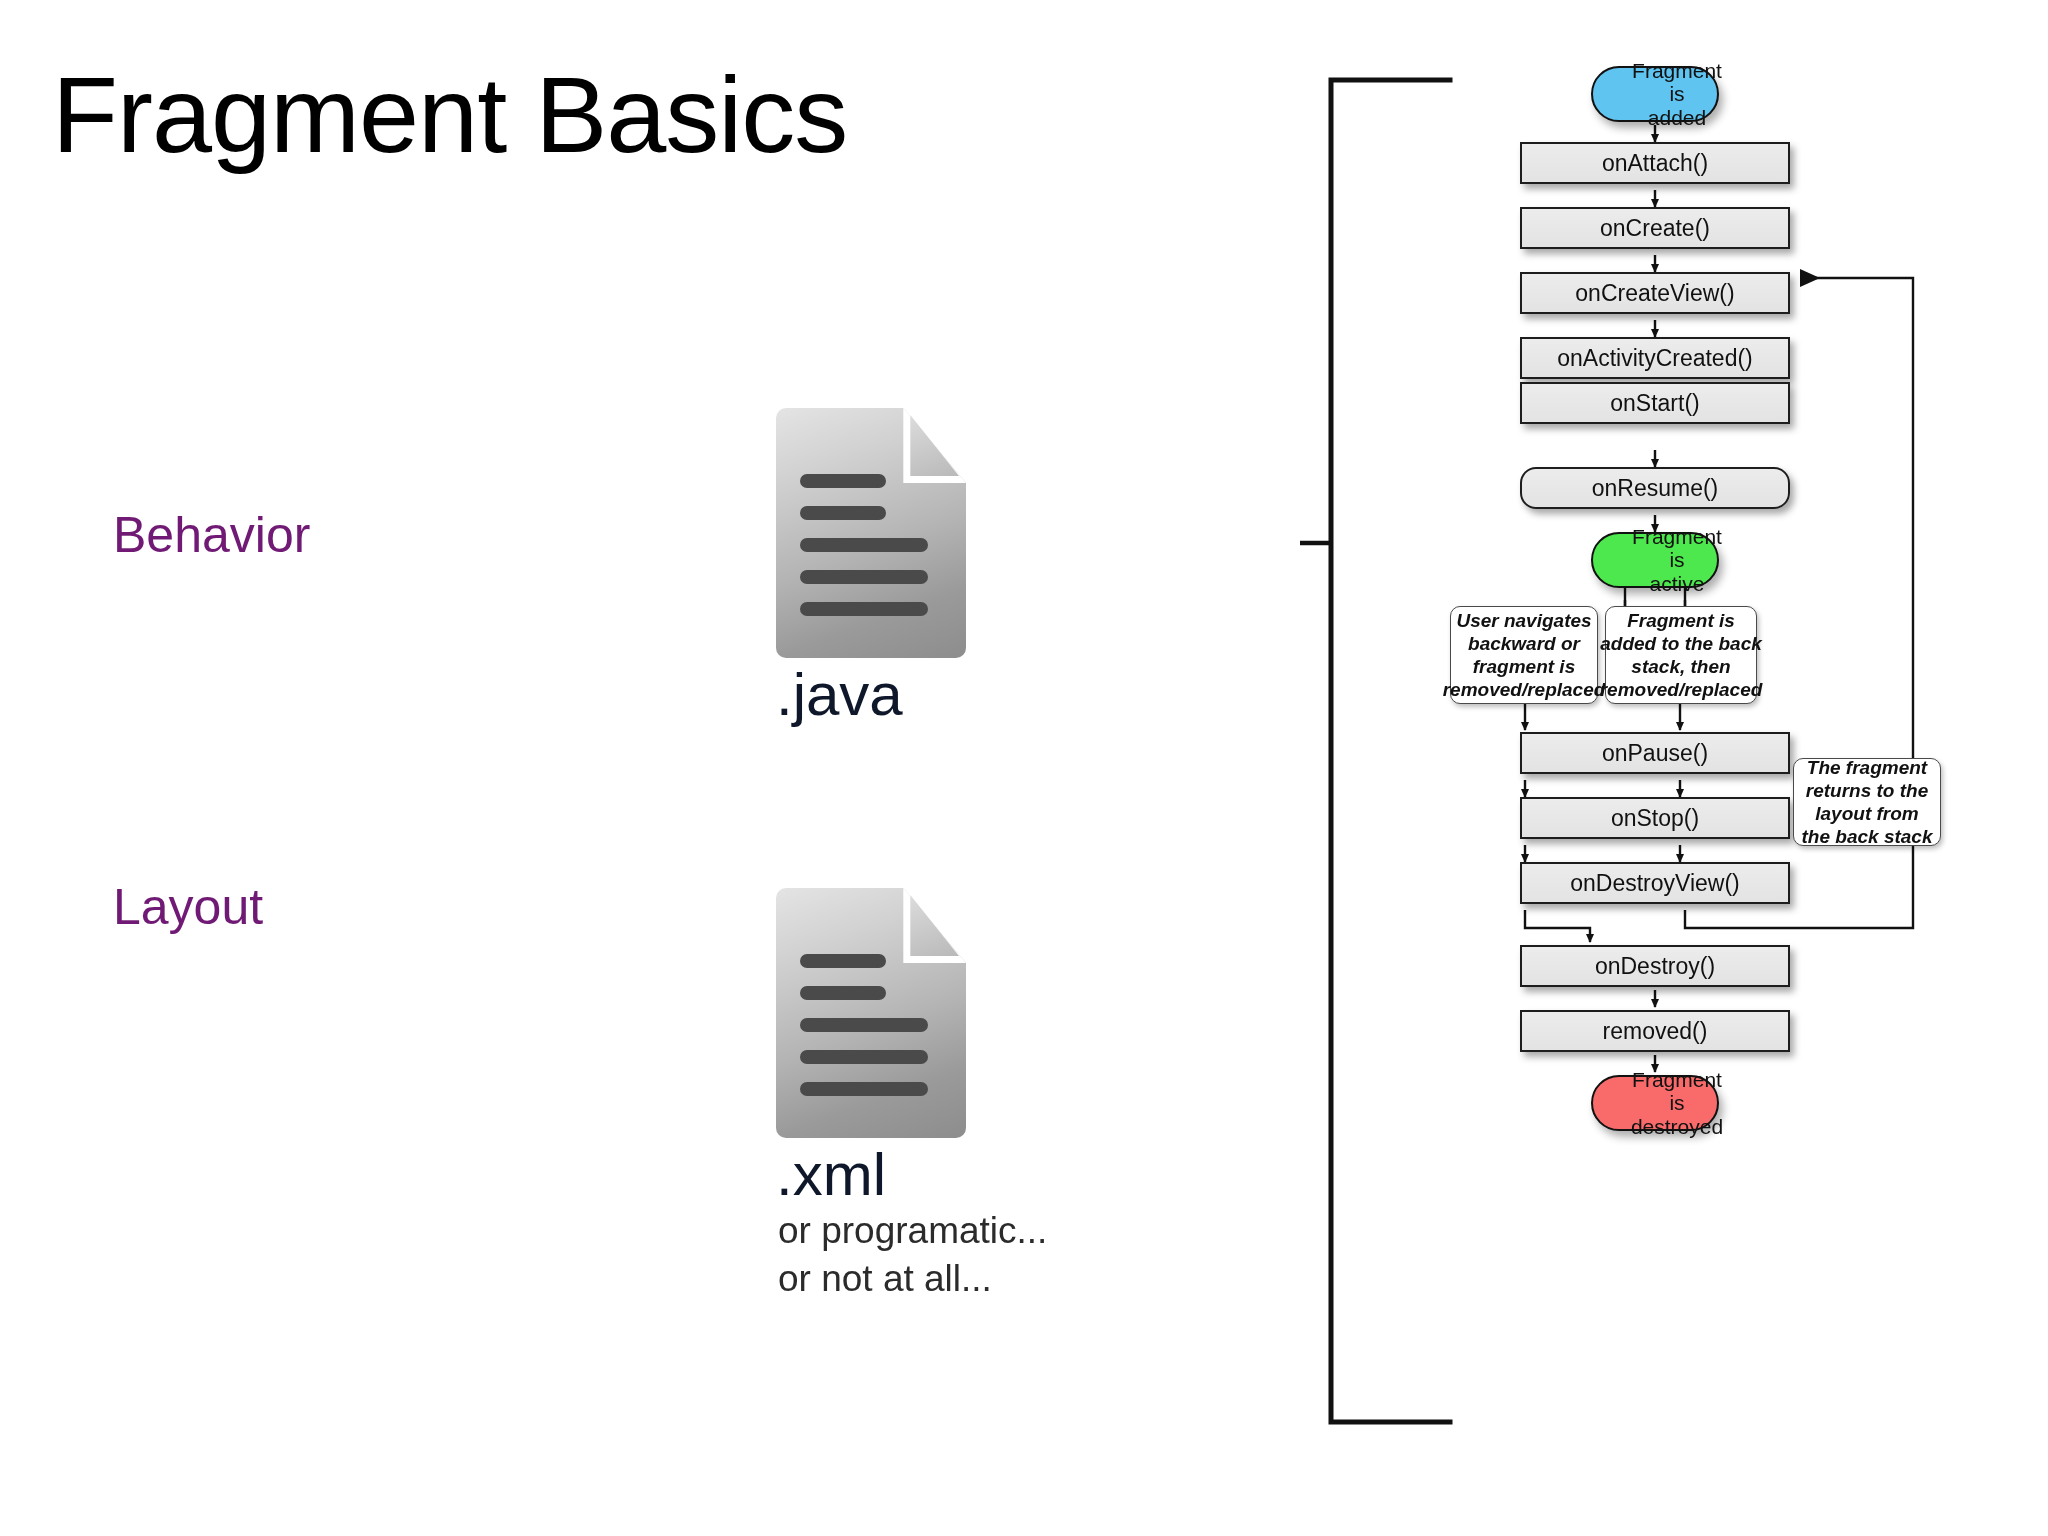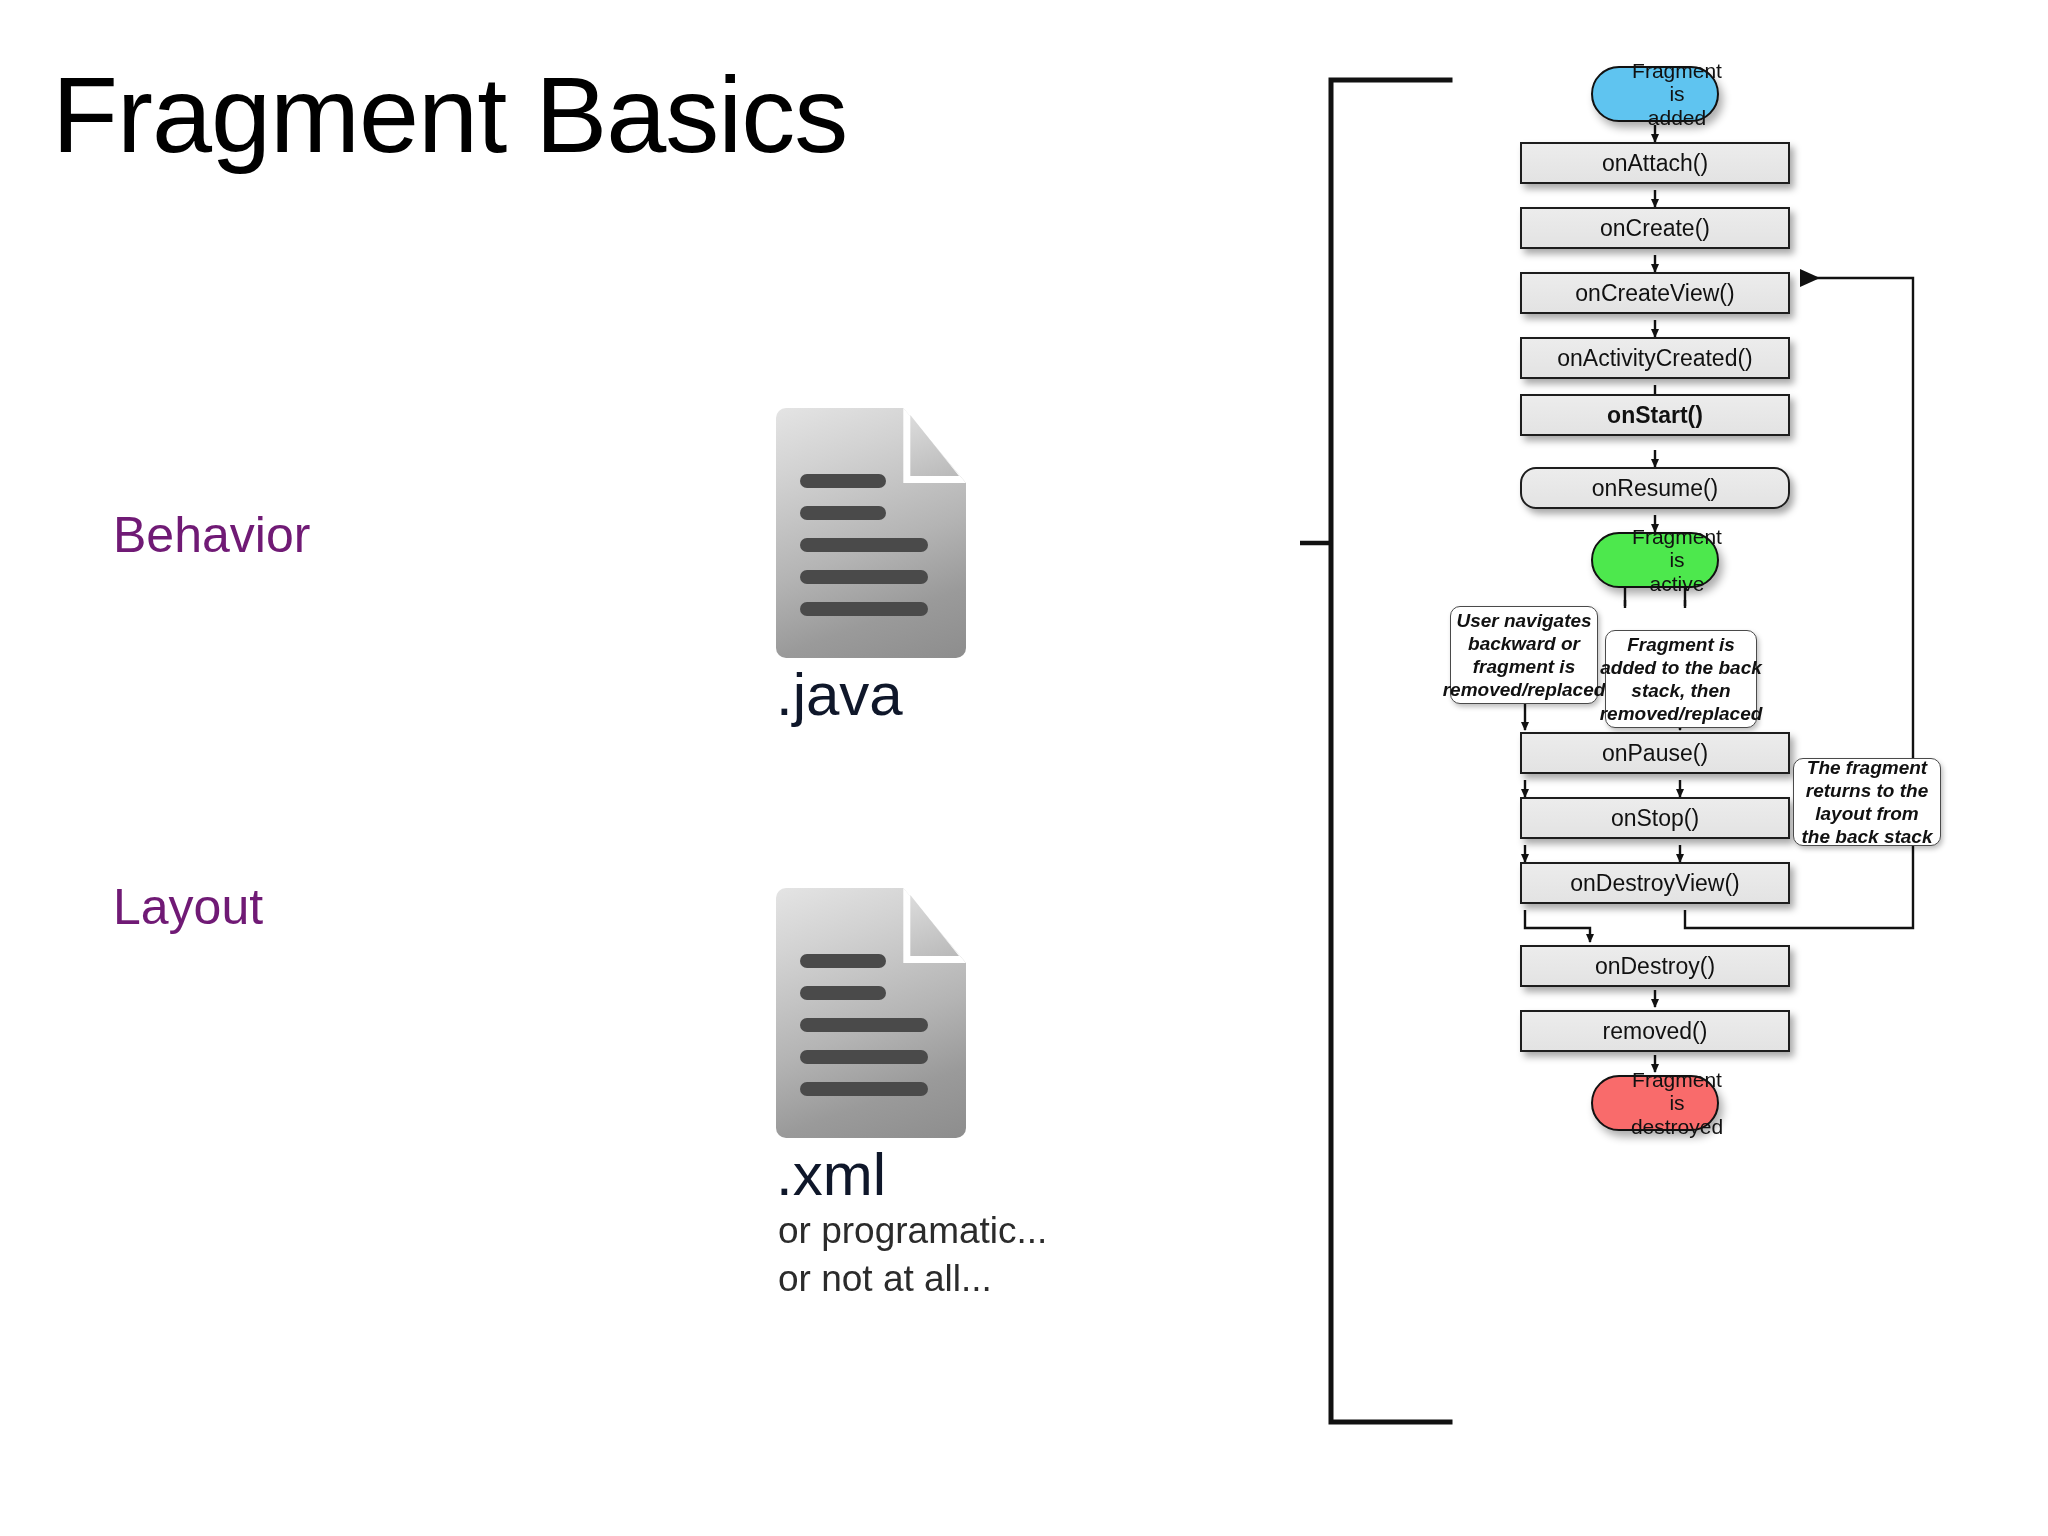--- a/index.html
+++ b/index.html
@@ -171,21 +171,21 @@
     line-height: 1.22;
     color: #111111;
     text-align: center;
     display: flex;
     align-items: center;
     justify-content: center;
     padding: 4px 6px;
     box-shadow: 2px 3px 5px rgba(0,0,0,0.25);
   }
   #note-backward { left: 150px; top: 576px; width: 148px; height: 98px; }
-  #note-backstack { left: 305px; top: 576px; width: 152px; height: 98px; margin-top: 24px; }
+  #note-backstack { left: 305px; top: 576px; width: 152px; height: 98px; }
   #note-returns   { left: 493px; top: 728px; width: 148px; height: 88px; }
 </style>
 </head>
 <body>
 
 <div id="slide-title">Fragment Basics</div>
 
 <div class="section-label" id="behavior-label">Behavior</div>
 
 <div class="file-block" id="java-block">
@@ -277,21 +277,21 @@
     <div>
       <span>Fragment is</span>
       <span>added</span>
     </div>
   </div>
 
   <div class="node method" style="top:112px;">onAttach()</div>
   <div class="node method" style="top:177px;">onCreate()</div>
   <div class="node method" style="top:242px;">onCreateView()</div>
   <div class="node method" style="top:307px;">onActivityCreated()</div>
-  <div class="node method" style="top:364px;font-weight:bold;">onStart()</div>
+  <div class="node method" style="top:352px;">onStart()</div>
   <div class="node method" style="top:437px;border-radius:16px;">onResume()</div>
 
   <div class="node terminal" style="top:502px; background:#4DE84D;">
     <div>
       <span>Fragment is</span>
       <span>active</span>
     </div>
   </div>
 
   <div class="note" id="note-backward">User navigates backward or fragment is removed/replaced</div>

